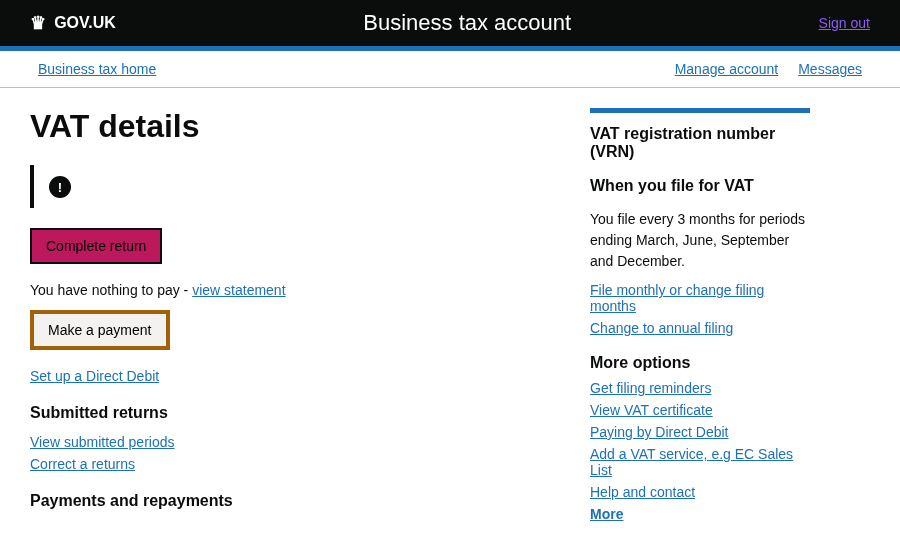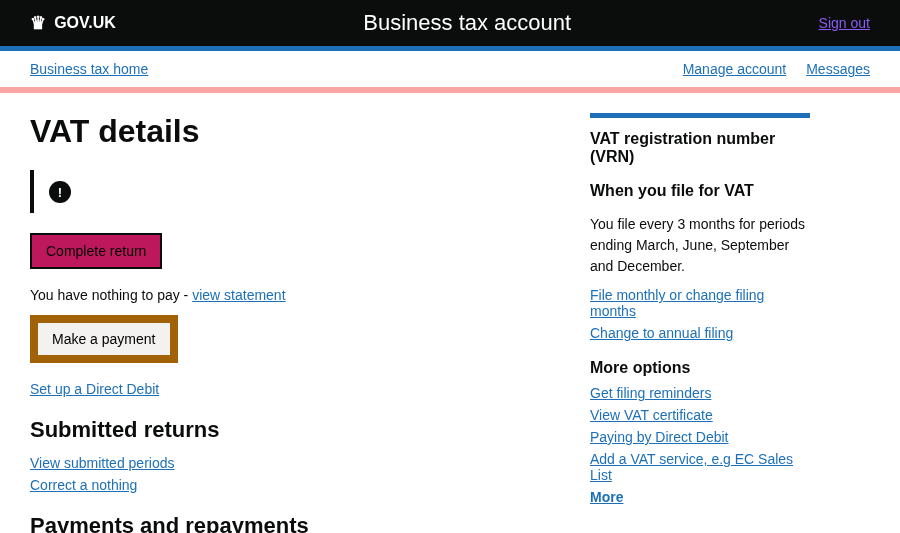--- a/index.html
+++ b/index.html
@@ -41,24 +41,24 @@
 
     
     .blue-bar {
       height: 5px;
       background: #1d70b8;
       width: 100%;
     }
 
     
     .nav-bar {
-      padding: 10px 30px;
+      padding: 10px 38px;
       display: flex;
       justify-content: space-between;
-      border-bottom: 6px solid #fca5a5;
+      border-bottom: 1px solid #fca5a5;
     }
     .nav-bar a {
       color: #1d70b8;
       text-decoration: underline;
       font-size: 14px;
       cursor: pointer;
     }
     .nav-right {
       display: flex;
       gap: 20px;
@@ -129,40 +129,40 @@
       margin-bottom: 12px;
     }
     .nothing-to-pay a {
       color: #1d70b8;
       text-decoration: underline;
       cursor: pointer;
     }
 
     .btn-secondary {
       background: #f3f2f1;
-      border: 8px solid #a16207;
+      border: 4px solid #a16207;
       padding: 8px 14px;
       font-size: 14px;
       cursor: pointer;
       font-family: Arial, Helvetica, sans-serif;
       margin-bottom: 18px;
       display: inline-block;
     }
 
     .section-link {
       display: block;
       color: #1d70b8;
       text-decoration: underline;
       font-size: 14px;
       margin-bottom: 6px;
       cursor: pointer;
     }
 
     .section-title {
-      font-size: 22px;
+      font-size: 16px;
       font-weight: bold;
       margin-bottom: 12px;
       margin-top: 20px;
     }
 
     
     .right-column {
       width: 220px;
       flex-shrink: 0;
     }
@@ -239,21 +239,21 @@
     </div>
 
     <div>
       <button class="btn-secondary">Make a payment</button>
     </div>
 
     <a class="section-link">Set up a Direct Debit</a>
 
     <h2 class="section-title">Submitted returns</h2>
     <a class="section-link">View submitted periods</a>
-    <a class="section-link">Correct a nothing</a>
+    <a class="section-link">Correct a returns</a>
 
     <h2 class="section-title">Payments and repayments</h2>
     
 
     
     
 
   </div>
 
   <div class="right-column">
@@ -266,17 +266,18 @@
 
     <a class="section-link">File monthly or change filing months</a>
     <a class="section-link">Change to annual filing</a>
 
     <div class="more-options-title">More options</div>
 
     <a class="section-link">Get filing reminders</a>
     <a class="section-link">View VAT certificate</a>
     <a class="section-link">Paying by Direct Debit</a>
     <a class="section-link">Add a VAT service, e.g EC Sales List</a>
+    <a class="section-link">Help and contact</a>
     <a class="section-link" style="font-weight:bold;">More</a>
 
   </div>
 
 </div>
 
 </body></html>

